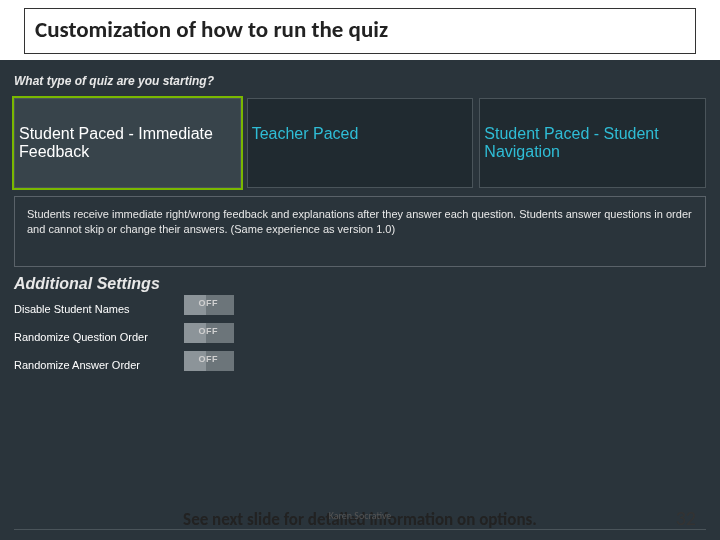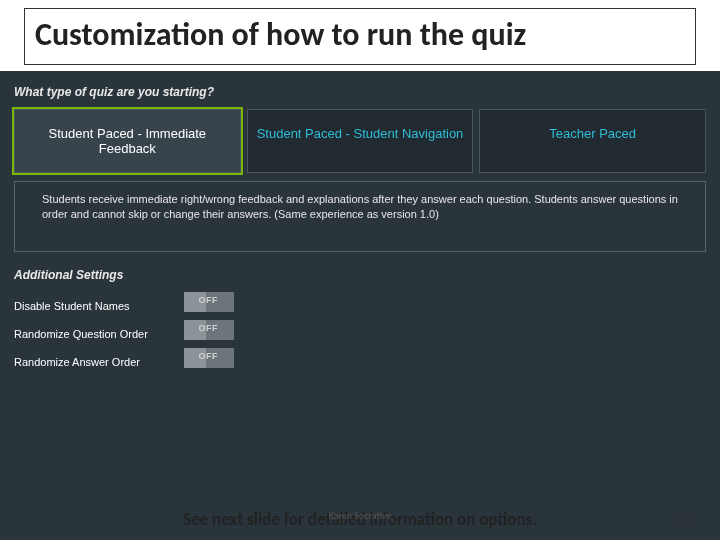--- a/index.html
+++ b/index.html
@@ -10,21 +10,21 @@
     font-family: Calibri, Arial, sans-serif;
     overflow: hidden;
     position: relative;
   }
   .slide-title-box {
     border: 1px solid #333;
     margin: 8px 24px 6px 24px;
     padding: 6px 10px 10px 10px;
   }
   .slide-title {
-    font-size: 32px;
+    font-size: 23px;
     font-weight: 700;
     color: #222;
   }
   .app-panel {
     background: #2a343b;
     background-image: radial-gradient(circle at 20px 20px, rgba(255,255,255,0.02) 1px, transparent 1px);
     margin: 0;
     padding: 14px 14px 8px 14px;
     color: #fff;
     font-family: Arial, Helvetica, sans-serif;
@@ -41,48 +41,48 @@
   .option-row {
     display: flex;
     gap: 6px;
     margin-bottom: 8px;
   }
   .option-btn {
     flex: 1;
     background: #202a30;
     border: 1px solid #4a545a;
     color: #fff;
-    font-size: 13px;
-    padding: 16px 4px;
-    text-align: center;
+    font-size: 16px;
+    padding: 26px 4px;
+    text-align: left;
     cursor: pointer;
   }
   .option-btn.selected {
     outline: 2px solid #7ab800;
     outline-offset: 0;
     background: #38444b;
   }
   .option-btn.alt {
     color: #2fbdd6;
   }
   .desc-box {
     border: 1px solid #5a6269;
-    padding: 10px 12px 28px 27px;
+    padding: 10px 12px 28px 12px;
     font-size: 11px;
     color: #e8e8e8;
     line-height: 1.4;
-    margin-bottom: 16px;
+    margin-bottom: 8px;
     background: #2a343b;
   }
   .settings-label {
-    font-size: 12px;
+    font-size: 16px;
     font-weight: 700;
     font-style: italic;
     color: #e8e8e8;
-    margin-bottom: 10px;
+    margin-bottom: 2px;
   }
   .setting-row {
     display: flex;
     align-items: flex-end;
     margin-bottom: 8px;
   }
   .setting-name {
     font-size: 11px;
     color: #fff;
     width: 170px;
@@ -165,22 +165,22 @@
 
 <div class="slide-title-box">
   <div class="slide-title">Customization of how to run the quiz</div>
 </div>
 
 <div class="app-panel">
   <div class="question-label">What type of quiz are you starting?</div>
 
   <div class="option-row">
     <div class="option-btn selected">Student Paced - Immediate Feedback</div>
+    <div class="option-btn alt">Teacher Paced</div>
     <div class="option-btn alt">Student Paced - Student Navigation</div>
-    <div class="option-btn alt">Teacher Paced</div>
   </div>
 
   <div class="desc-box">Students receive immediate right/wrong feedback and explanations after they answer each question. Students answer questions in order and cannot skip or change their answers. (Same experience as version 1.0)</div>
 
   <div class="settings-label">Additional Settings</div>
 
   <div class="setting-row">
     <div class="setting-name">Disable Student Names</div>
     <div class="toggle">
       <div class="toggle-knob"></div>

